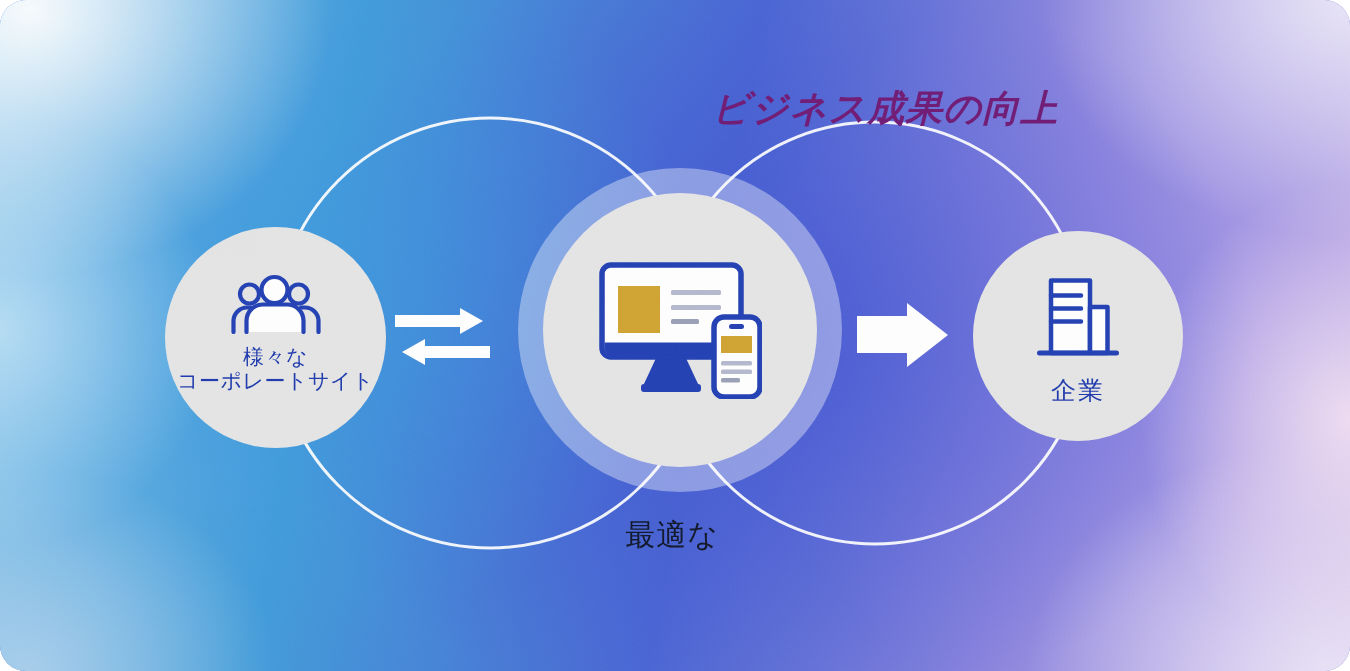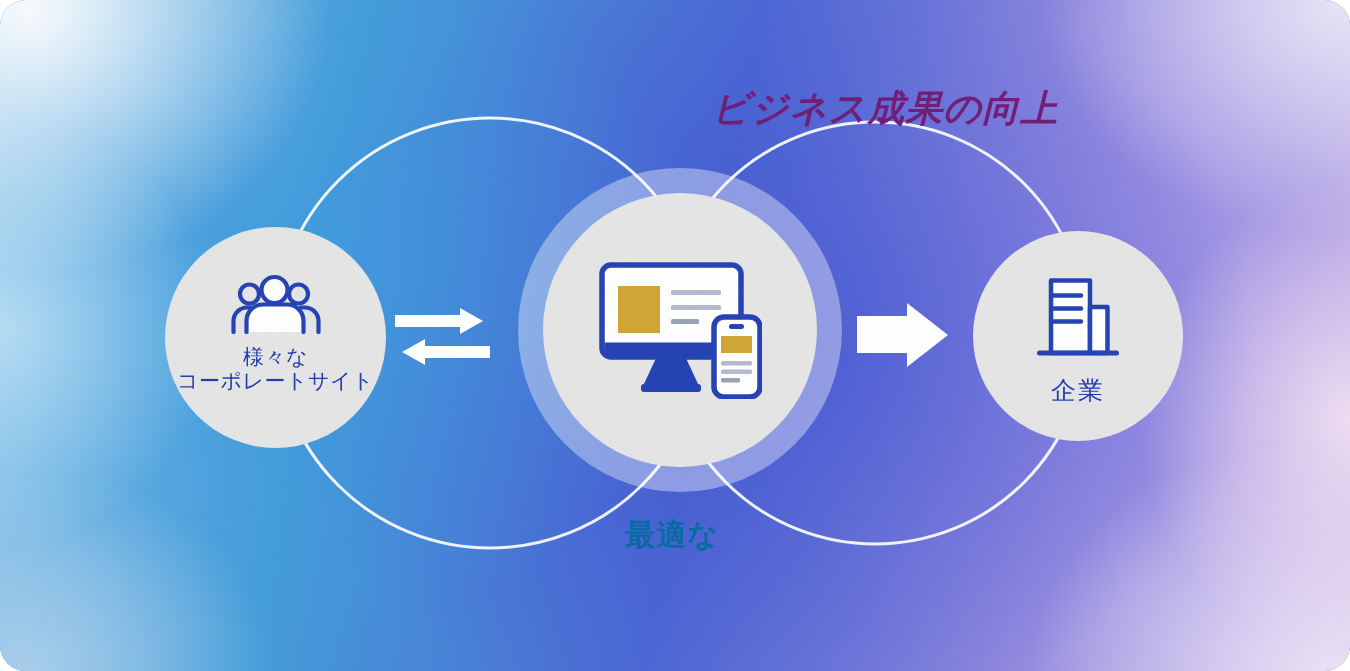--- a/index.html
+++ b/index.html
@@ -63,21 +63,21 @@
   .ic-gold{fill:var(--gold)}
   .ic-gray{fill:var(--line-gray)}
   .ic-gray2{fill:var(--line-gray-dark)}
   .arrow{fill:var(--arrow-white)}
   .title{
     position:absolute;left:885px;top:84px;transform:translateX(-50%);
     color:#701a75;font-size:37px;font-weight:600;letter-spacing:1px;white-space:nowrap;font-style:italic;
   }
   .center-label{
     position:absolute;left:672px;top:516px;transform:translateX(-50%);
-    color:#0369a1;font-size:30px;font-weight:700;line-height:37px;
+    color:#0f172a;font-size:30px;font-weight:400;line-height:37px;
     letter-spacing:1px;text-align:center;white-space:nowrap;
   }
   .center-label span{display:block}
   .grain{position:absolute;inset:0;opacity:.05;pointer-events:none}
 </style>
 </head>
 <body>
 
 <div class="canvas">
 

